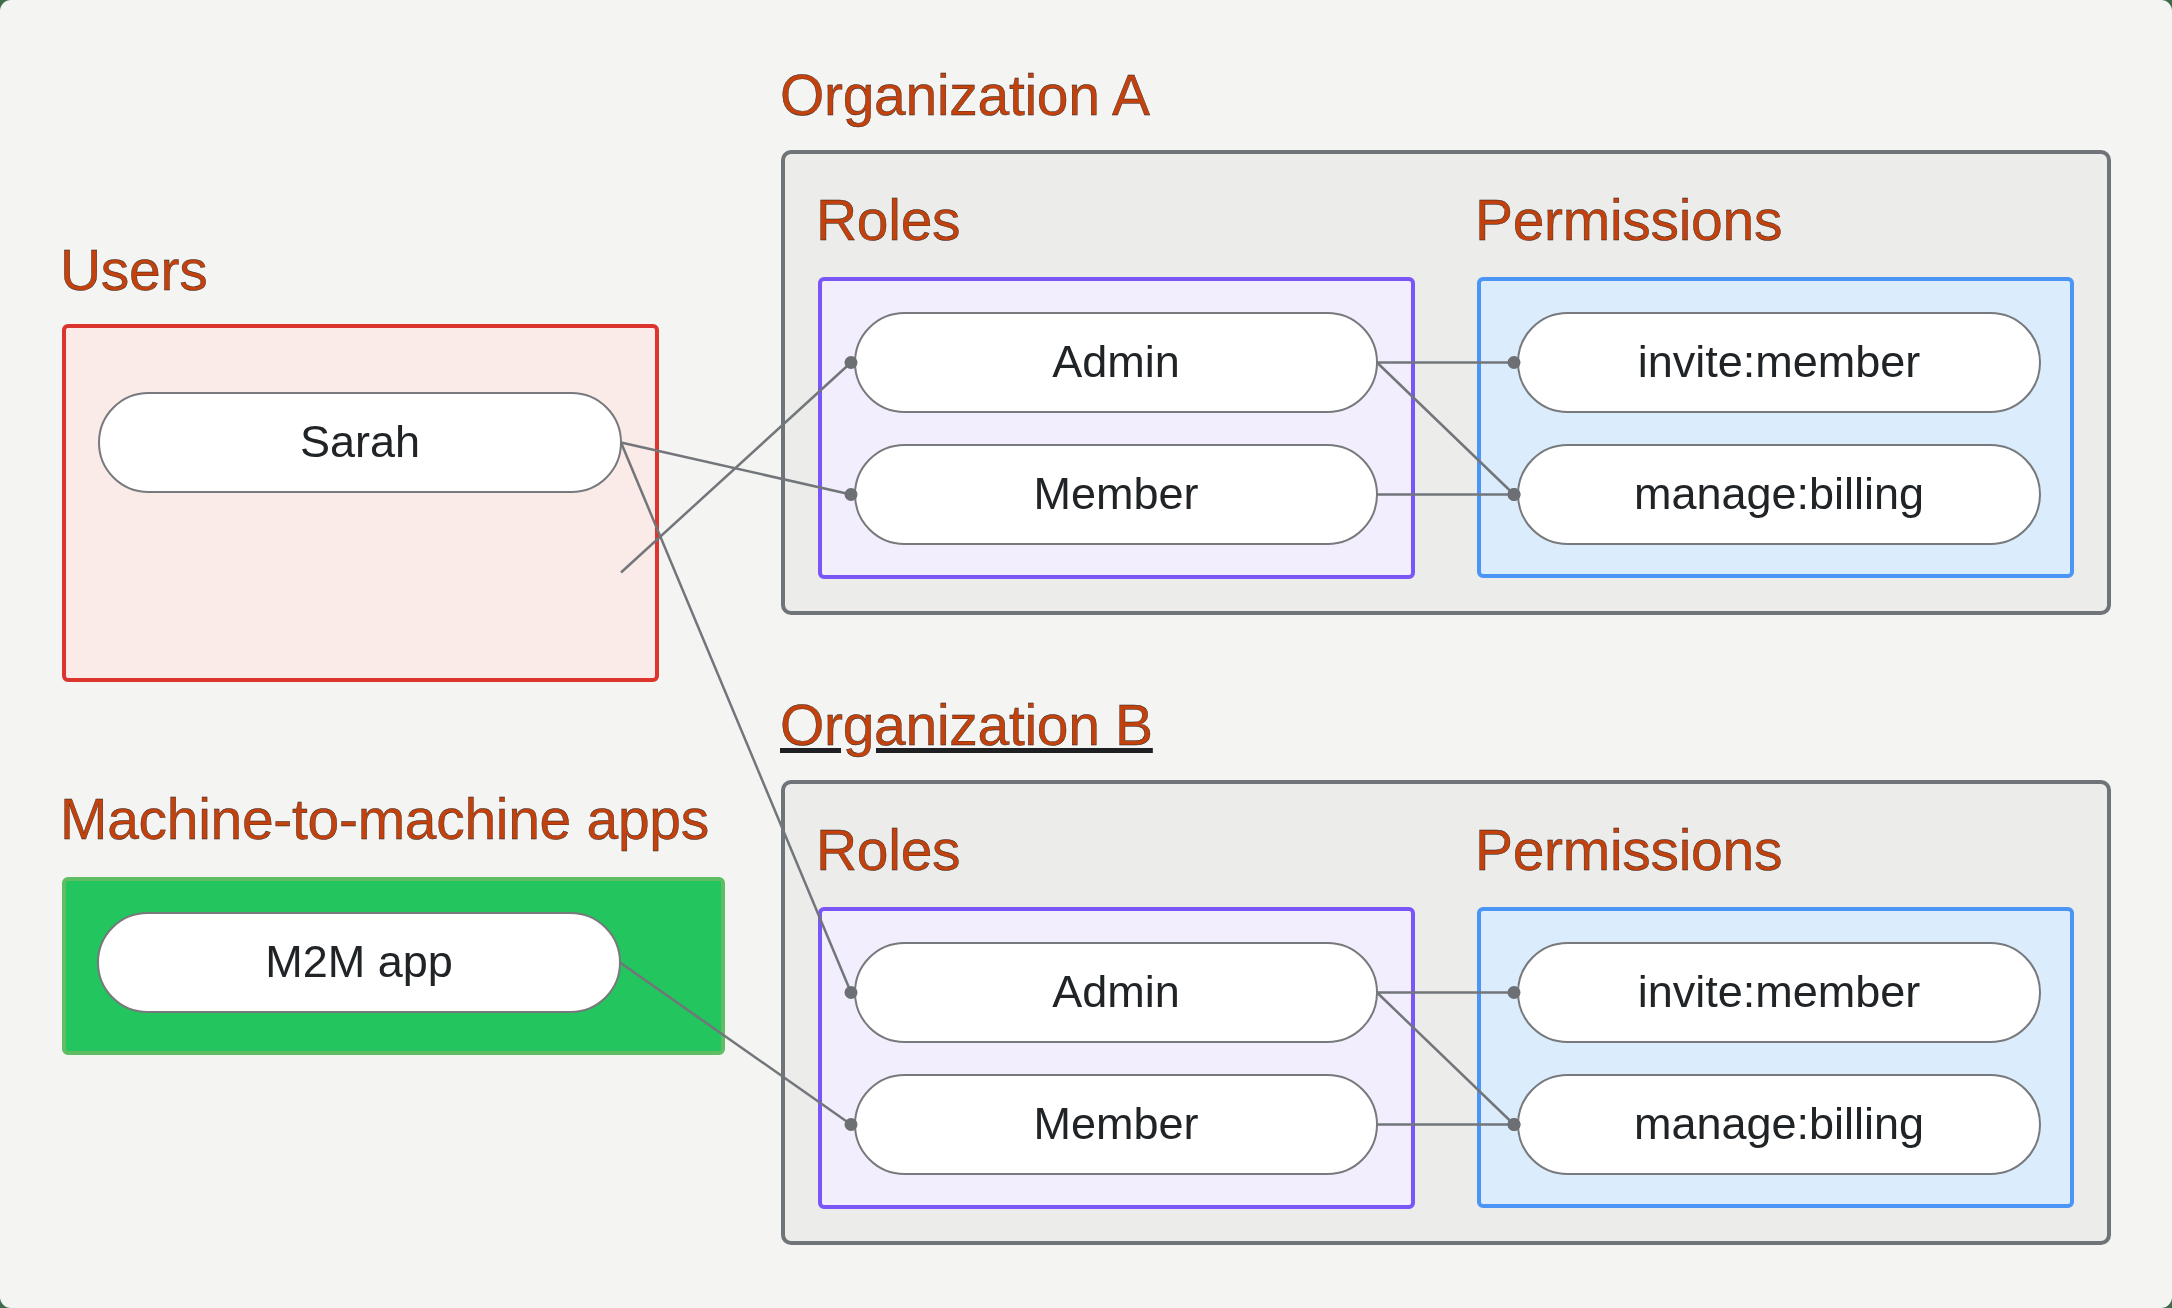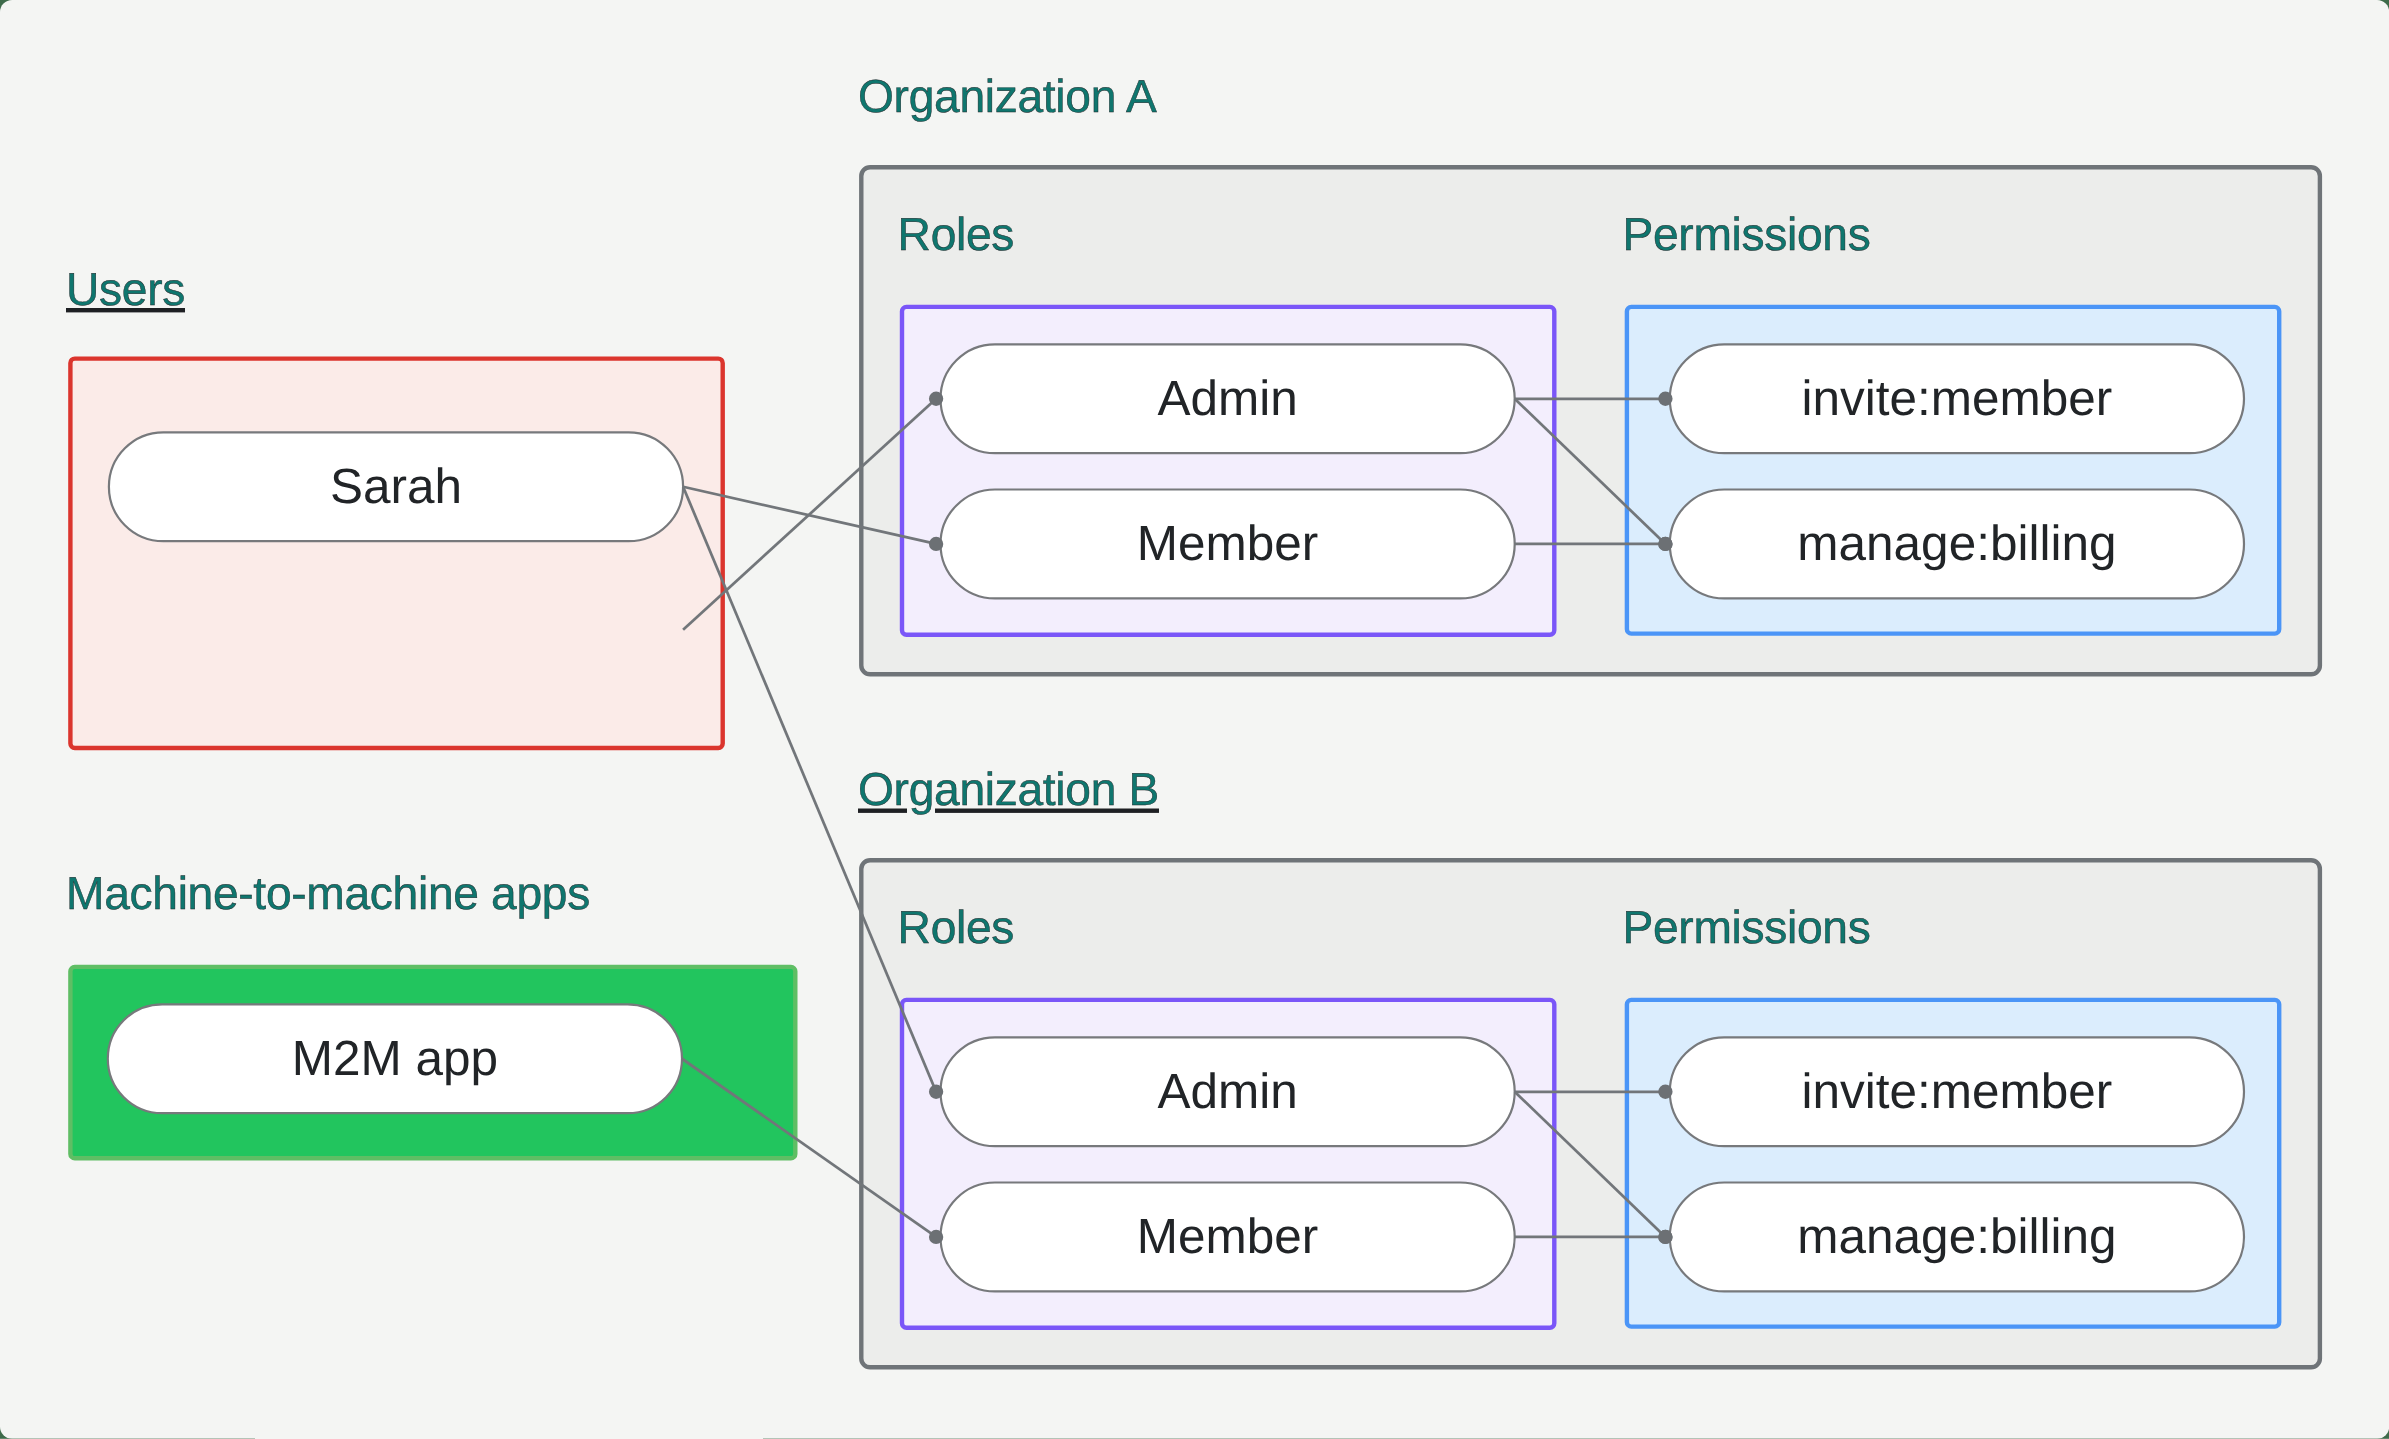--- a/index.html
+++ b/index.html
@@ -12,25 +12,25 @@
   .canvas {
     position: relative;
     width: 2172px;
     height: 1308px;
     background: #F4F5F3;
     border-radius: 11px;
     overflow: hidden;
   }
   .section-label {
     position: absolute;
-    font-size: 42px;
+    font-size: 57px;
     font-weight: 500;
     -webkit-text-stroke: 0.4px #1E2023;
     letter-spacing: -0.3px;
-    color: #0f766e;
+    color: #c2410c;
     line-height: 1;
     white-space: nowrap;
   }
   .group-box {
     position: absolute;
     border-radius: 6px;
   }
   .org-box {
     position: absolute;
     background: #ECEDEB;
@@ -56,21 +56,21 @@
     font-size: 45px;
     font-weight: 400;
     letter-spacing: 0px;
     color: #212427;
     line-height: 1;
     padding-bottom: 2px;
     white-space: nowrap;
   }
   #users-box   { left: 62px;  top: 324px; width: 597px; height: 358px; background: #FBEBE8; border: 4px solid #DB352D; }
   #m2m-box     { left: 62px;  top: 877px; width: 663px; height: 178px; background: #22c55e; border: 4px solid #5FBE64; }
-  #users-label { left: 60px;  top: 242px; text-decoration: underline; }
+  #users-label { left: 60px;  top: 242px; }
   #m2m-label   { left: 60px;  top: 791px; }
 
   
   #node-sarah   { left: 32px; top: 64px; }
   #node-john    { left: 32px; top: 194px; }
   #node-m2m-app { left: 31px; top: 31px; }
 
   #orga-box { left: 781px; top: 150px; width: 1330px; height: 465px; }
   #orgb-box { left: 781px; top: 780px; width: 1330px; height: 465px; }
   #orga-label { left: 780px; top: 67px; }

